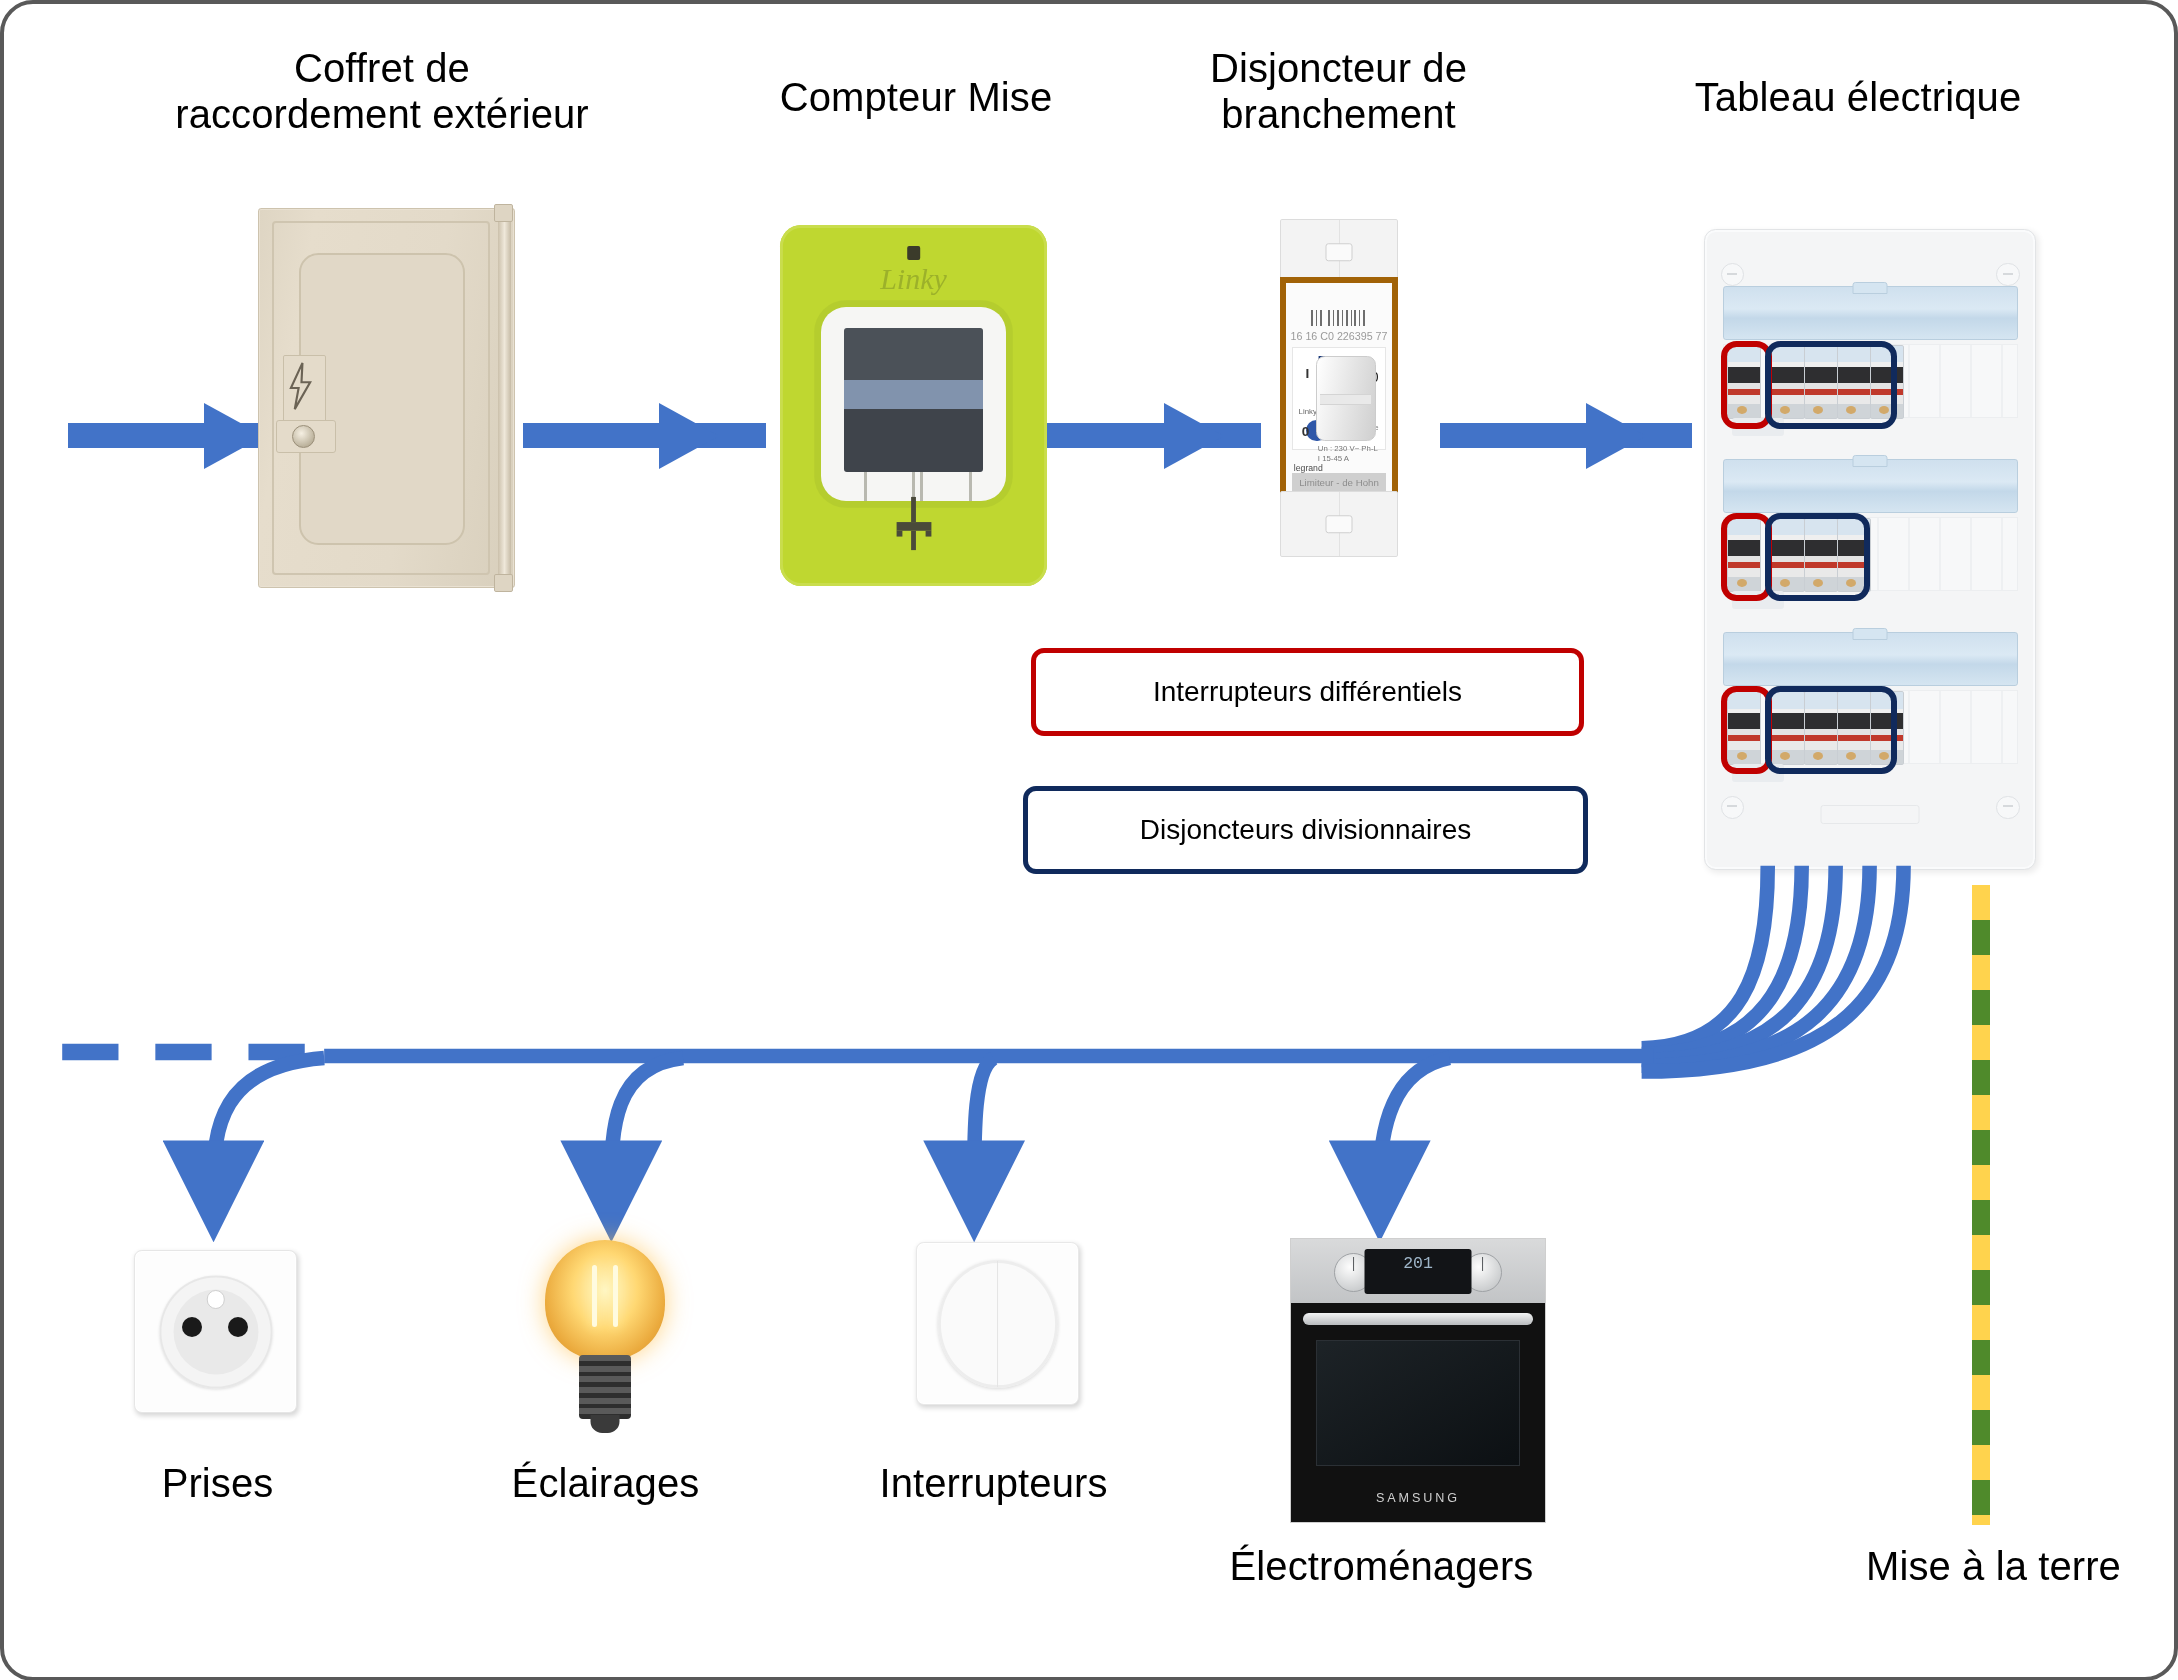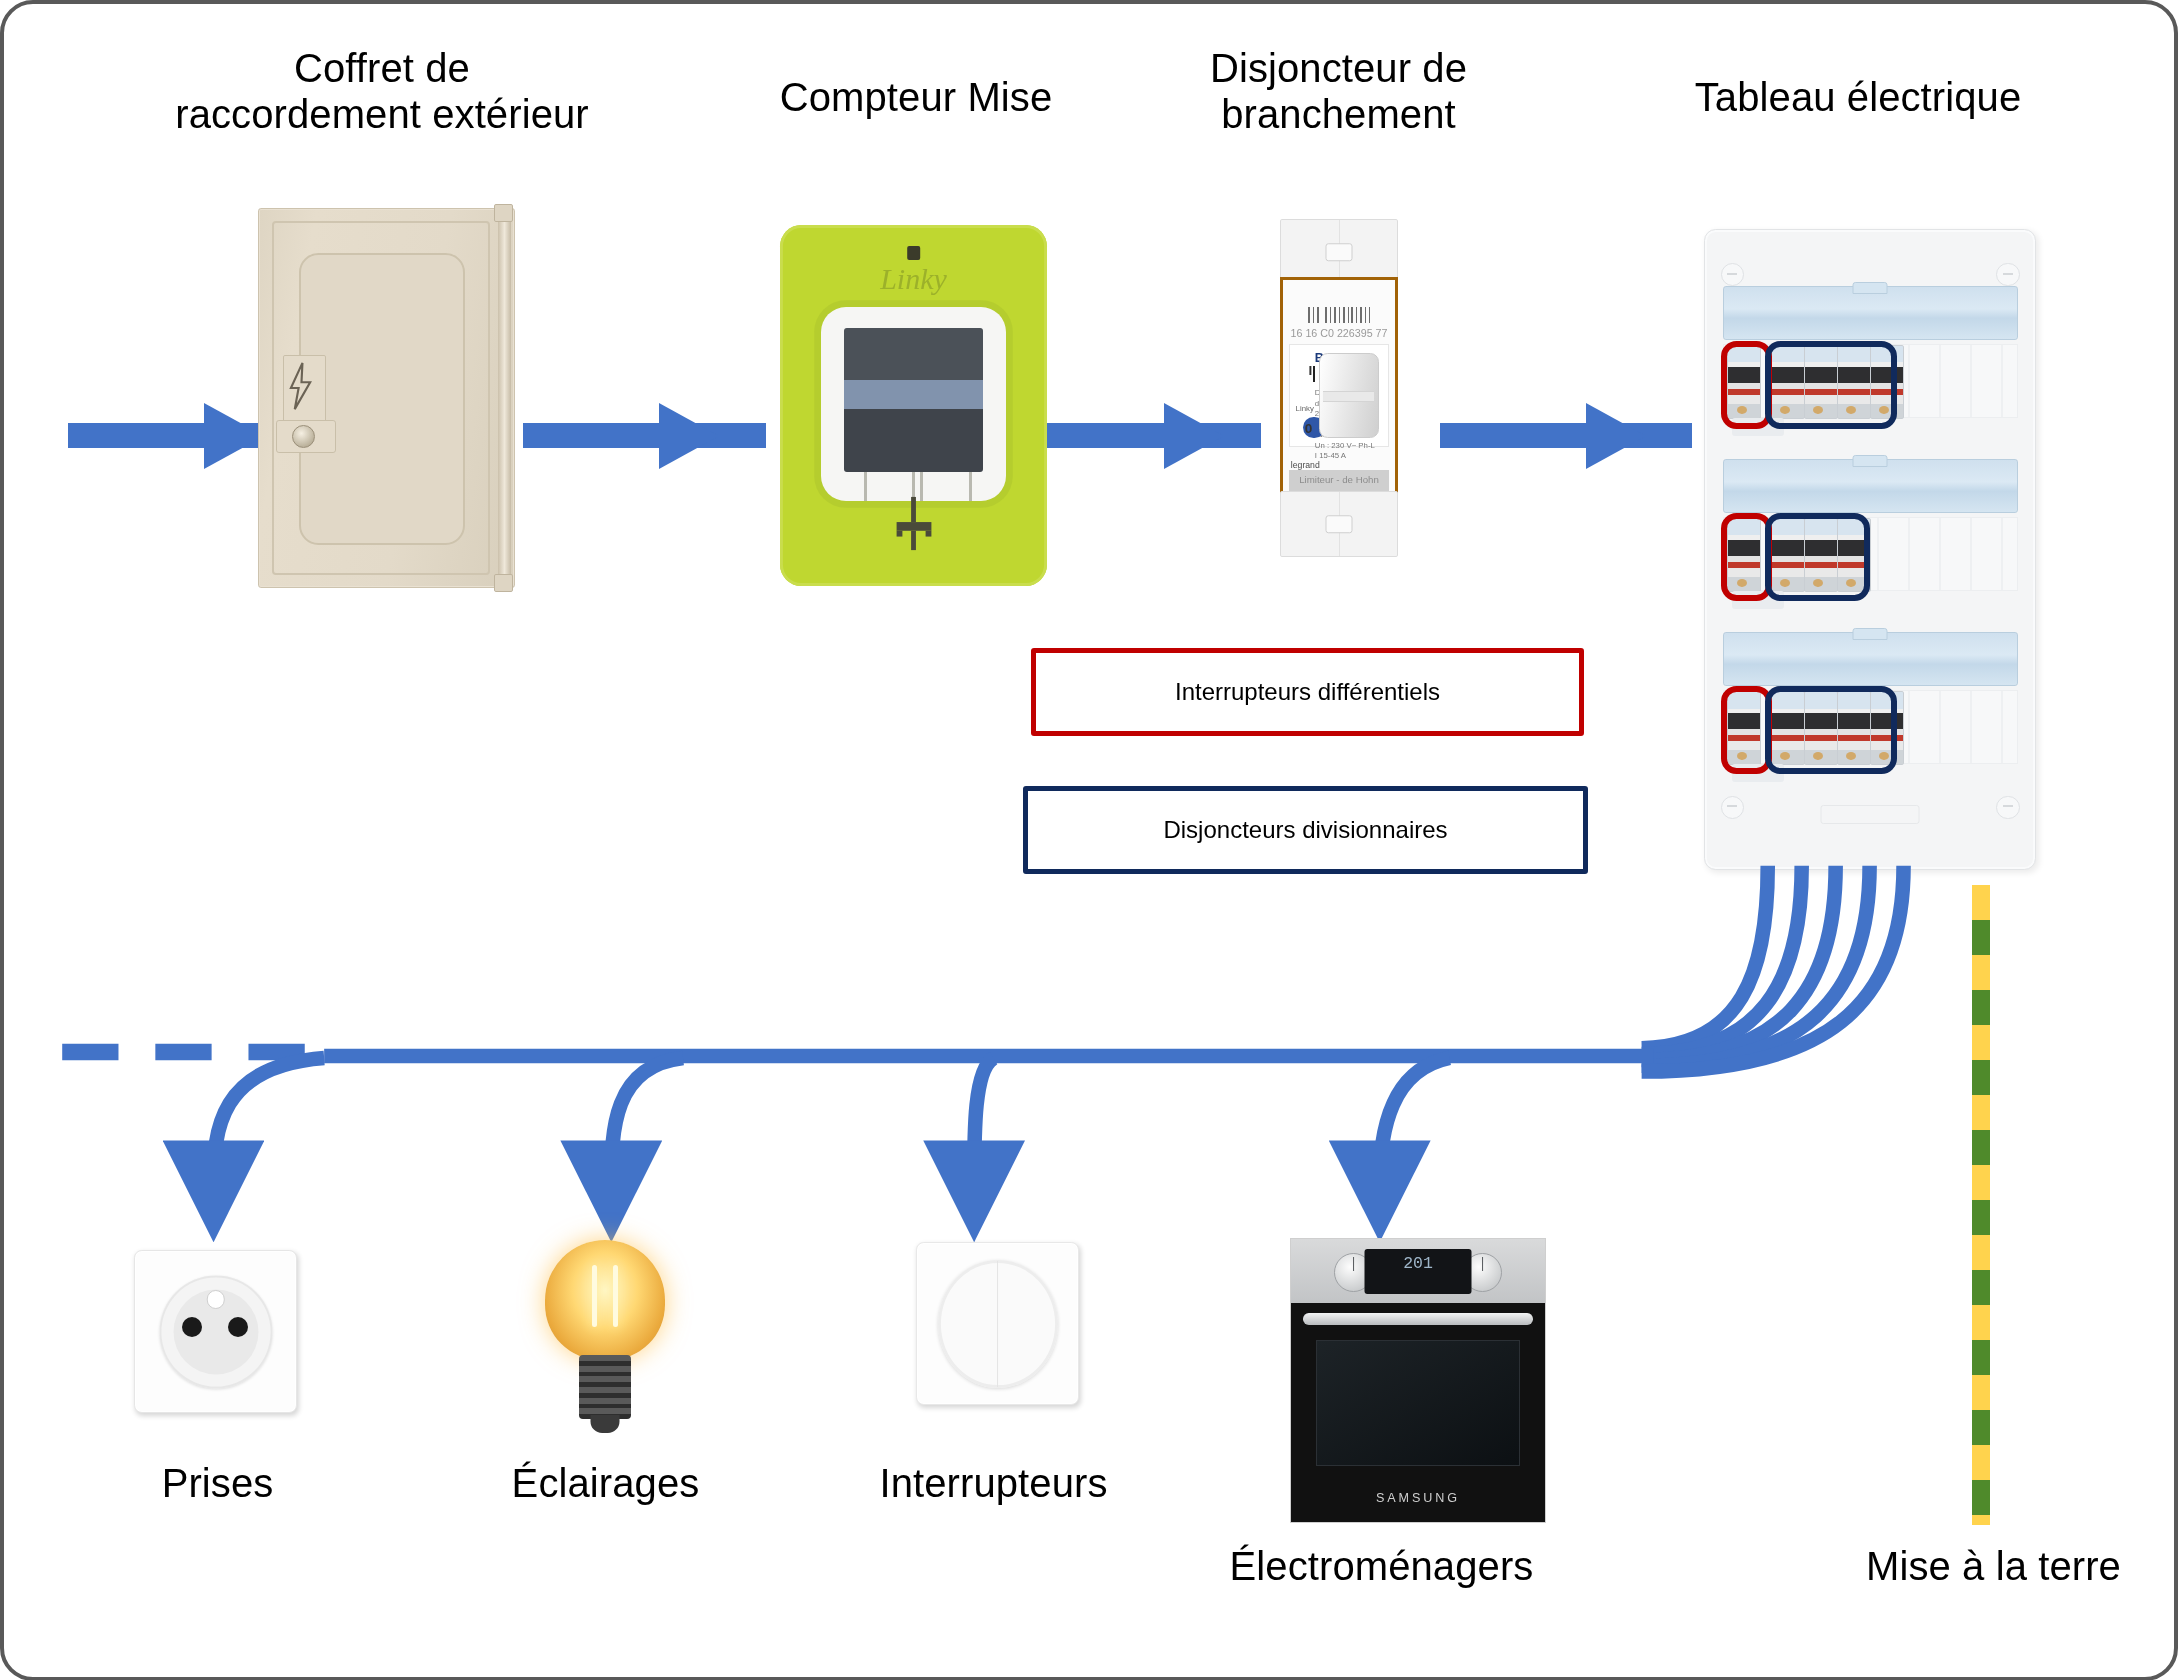--- a/index.html
+++ b/index.html
@@ -82,21 +82,21 @@
   }
 
   
   .djb{position:absolute;}
   .djb .blockTop,.djb .blockBot{
     position:absolute;left:0;right:0;height:64px;background:#f3f3f3;border:1px solid #dcdcdc;border-radius:1.9px;
   }
   .djb .screwline{position:absolute;left:50%;top:0;bottom:0;width:1px;background:#e2e2e2;}
   .djb .screw{position:absolute;left:50%;top:50%;transform:translate(-50%,-50%);width:25px;height:15.5px;border:1px solid #cfcfcf;border-radius:2.9px;background:#fafafa;}
   .djb .mid{
-    position:absolute;left:0;right:0;background:#fbfbfb;border:3px solid #a16207;
+    position:absolute;left:0;right:0;background:#fbfbfb;border:6px solid #a16207;
   }
   .djb .barcode{position:absolute;left:25px;right:25px;top:27px;height:15.5px;
     background:repeating-linear-gradient(90deg,#6e6e6e 0 1.9px,transparent 1.9px 4.9px,#6e6e6e 4.9px 5.8px,transparent 5.8px 8.7px);}
   .djb .codetxt{position:absolute;left:0;right:0;top:47px;text-align:center;font-size:10.7px;color:#9a9a9a;}
   .djb .face{position:absolute;left:5.8px;right:5.8px;top:64px;height:101px;background:#fff;border:1px solid #e6e6e6;}
   .djb .baco{position:absolute;left:25px;top:5.8px;font-size:12.6px;font-weight:bold;color:#1b3a7a;letter-spacing:1px;}
   .djb .ref{position:absolute;left:23px;top:21.3px;font-size:14.6px;color:#222;border-left:2.9px solid #222;padding-left:3.9px;}
   .djb .smalltxt{position:absolute;left:25px;top:43px;font-size:7.8px;color:#777;line-height:1.35;}
   .djb .testbtn{position:absolute;left:13.6px;bottom:7.8px;width:21.3px;height:21.3px;border-radius:50%;background:#2f57a8;}
   .djb .testlbl{position:absolute;left:5.8px;bottom:33px;font-size:7.8px;color:#666;}
@@ -123,23 +123,23 @@
   .breaker{position:absolute;top:0;width:32px;height:72px;border:1px solid #c9ced3;border-radius:1.9px;
     background:linear-gradient(#d7e4ef 0 16.5px,#efefef 16.5px 21.3px,#2e2e30 21.3px 37px,#e3e3e3 37px 43px,#c0392b 43px 49px,#e9e9e9 49px 58px,#cfd4d8 58px 72px);}
   .breaker:after{content:"";position:absolute;left:8.7px;top:60px;width:9.7px;height:7.8px;border-radius:50%;background:#d2a96a;}
   .hl-red{position:absolute;border:6.8px solid #c00000;border-radius:15.5px;}
   .hl-blue{position:absolute;border:6.8px solid #102a5c;border-radius:15.5px;}
   .tableau .tinybits{position:absolute;height:17.5px;background:#e9ecef;border-radius:2.9px;}
   .tableau .logo{position:absolute;left:50%;transform:translateX(-50%);width:97px;height:17.5px;border:1px solid #e6e8ea;border-radius:2.9px;}
 
   
   .legend{
-    position:absolute;background:#ffffff;border-radius:3px;
+    position:absolute;background:#ffffff;border-radius:13px;
     display:flex;align-items:center;justify-content:center;
-    font-size:24px;color:#000;
+    font-size:28px;color:#000;
   }
   .legend.red{border:5.8px solid #c00000;}
   .legend.blue{border:5.8px solid #102a5c;}
 
   
   .socket{position:absolute;background:#fdfdfd;border:1px solid #e6e6e6;border-radius:7.8px;
     box-shadow:1.9px 2.9px 5.8px rgba(0,0,0,.16), inset 0 0 0 1px #ffffff;}
   .socket .ring{position:absolute;left:50%;top:50%;transform:translate(-50%,-50%);width:113px;height:113px;border-radius:50%;
     background:#f4f4f4;box-shadow:inset 0 0 0 1.9px #e7e7e7, 0 1px 2.9px rgba(0,0,0,.12);}
   .socket .ring2{position:absolute;left:50%;top:50%;transform:translate(-50%,-50%);width:85px;height:85px;border-radius:50%;background:#e9e9e9;}

